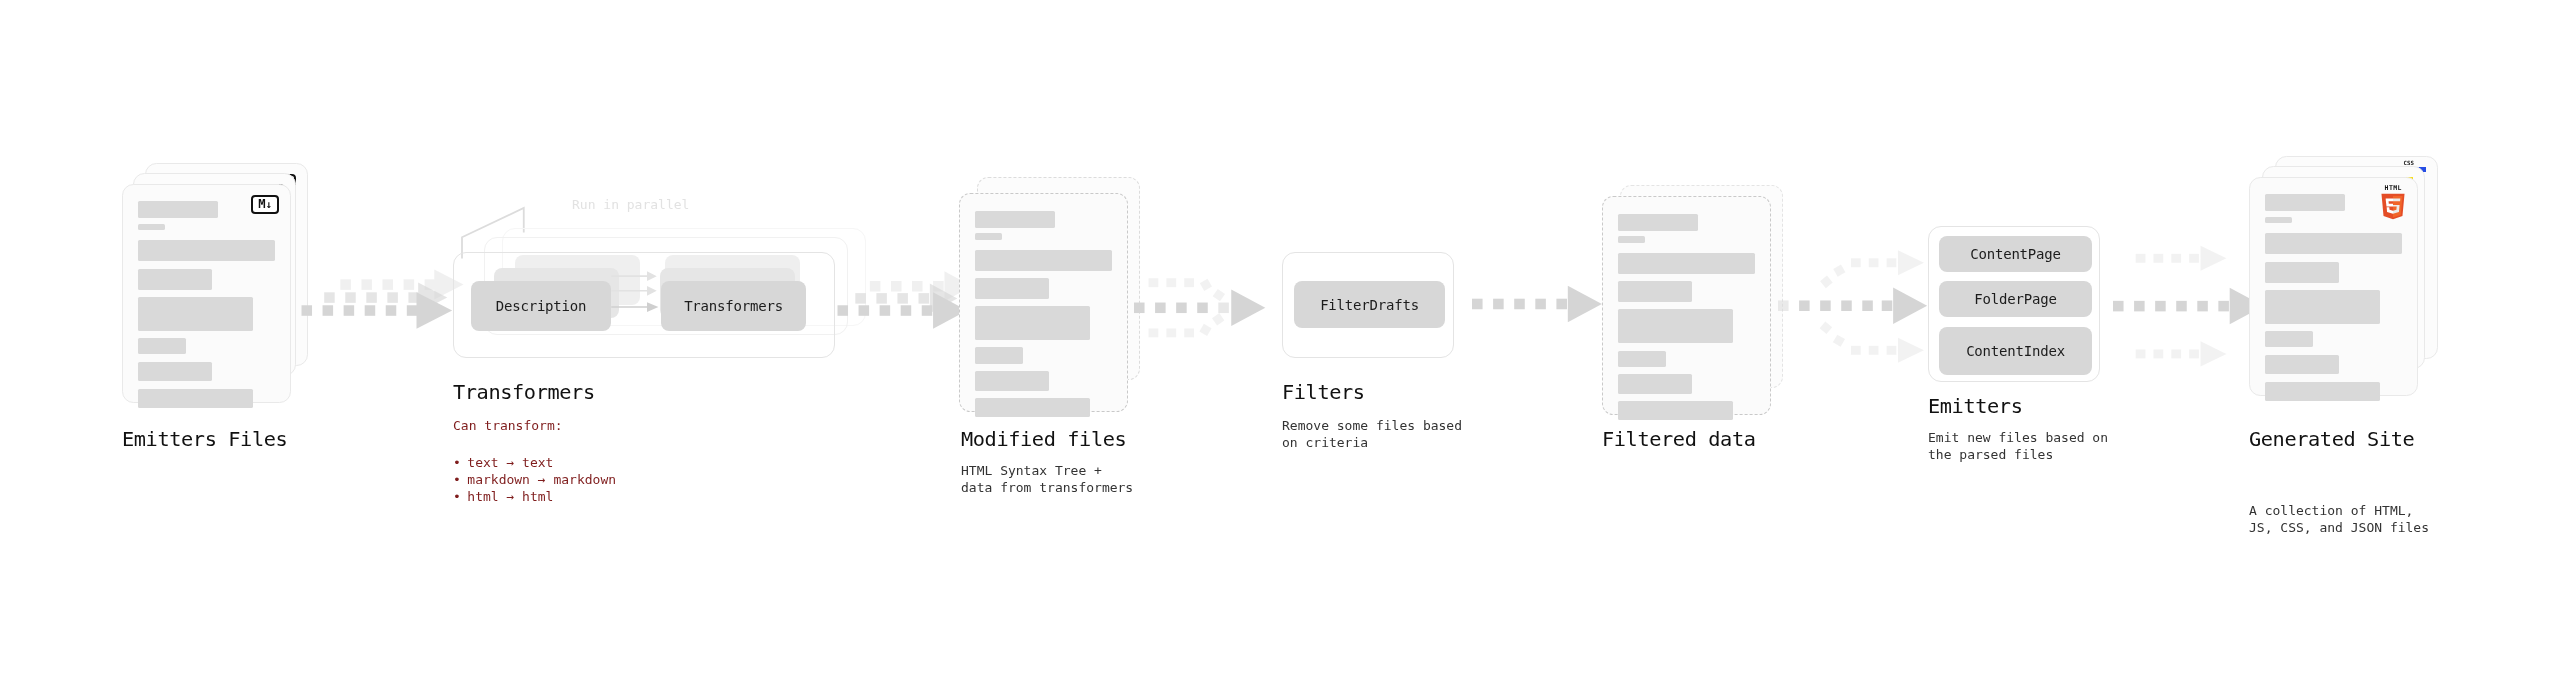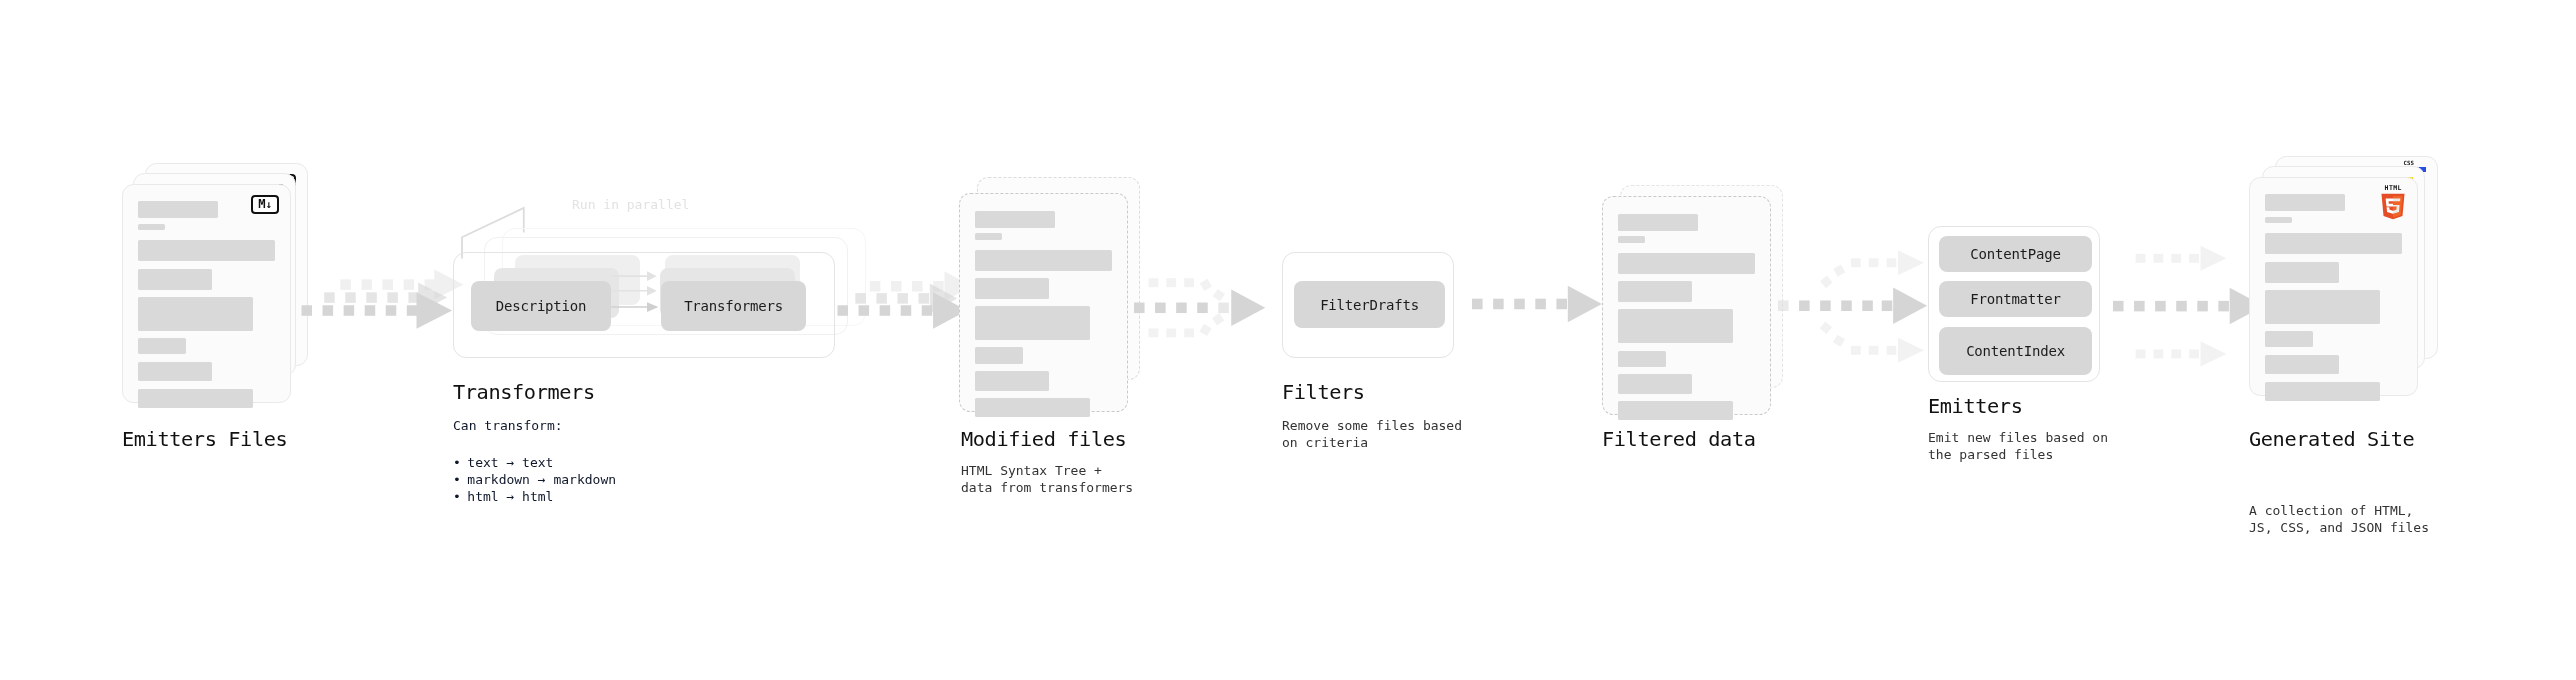--- a/index.html
+++ b/index.html
@@ -90,21 +90,21 @@
     font-size: 20.3px; color: #111; letter-spacing: -0.4px; white-space: nowrap;
   }
   .desc {
     position: absolute;
     font-size: 13px; color: #333; line-height: 1.32; white-space: pre-line;
   }
   .runlabel {
     position: absolute;
     font-size: 13px; color: #e2e2e2; white-space: nowrap; margin-left: 36px;
   }
-  .bullets { position: absolute; font-size: 13px; color: #0f172a; line-height: 1.32; }
+  .bullets { position: absolute; font-size: 13px; color: #7f1d1d; line-height: 1.32; }
   .bullets .hd { margin-bottom: 1.6px; }
   .bullets ul { list-style: none; margin-top: 20px; }
   .bullets li { white-space: nowrap; }
   .bullets li::before { content: "\2022"; margin-right: 6.5px; }
 
   svg.deco { position: absolute; overflow: visible; }
 </style>
 </head>
 <body>
 
@@ -352,21 +352,21 @@
       </g>
     </g>
   </svg>
 
   <div class="node">
     <div class="groupbox" style="left:1928px; top:226px; width:172px; height:156px;"></div>
     <div class="pill" style="left:1939px; top:236px; width:153px; height:36px;">
       <span>ContentPage</span>
     </div>
     <div class="pill" style="left:1939px; top:281px; width:153px; height:36px;">
-      <span>Frontmatter</span>
+      <span>FolderPage</span>
     </div>
     <div class="pill" style="left:1939px; top:327px; width:153px; height:48px;">
       <span>ContentIndex</span>
     </div>
   </div>
   <div class="title" style="left:1928px; top:394px;">Emitters</div>
   <div class="desc" style="left:1928px; top:429px;">Emit new files based on
 the parsed files</div>
 
   <svg class="deco" style="left:2113px; top:236px;" width="154" height="154" viewBox="0 0 190 190">

